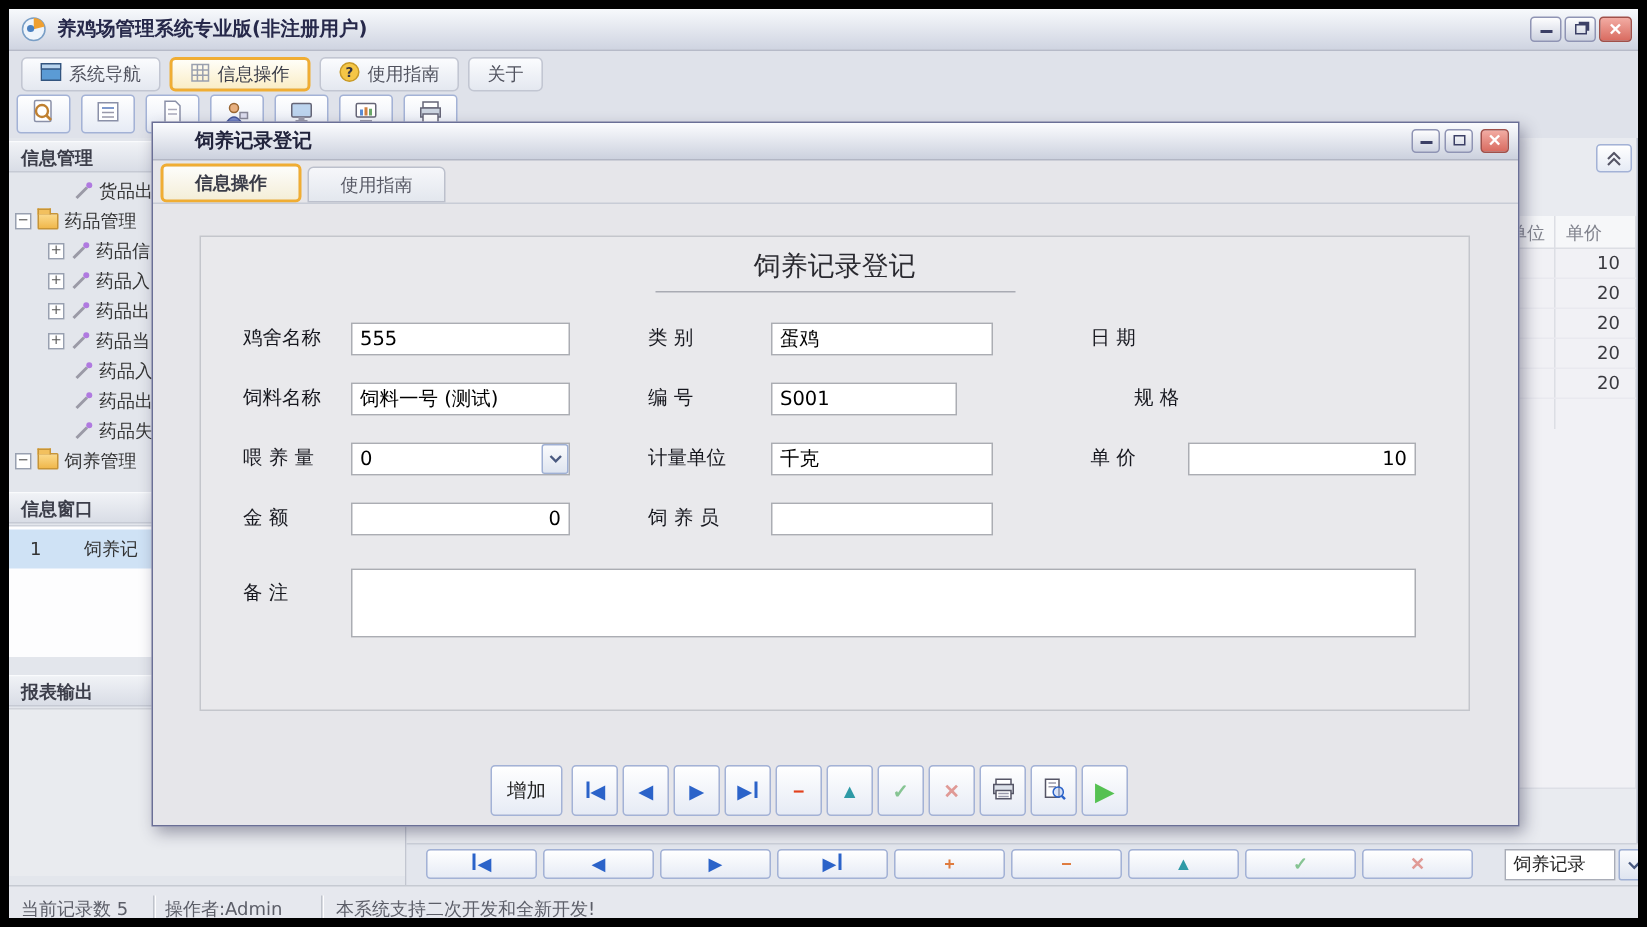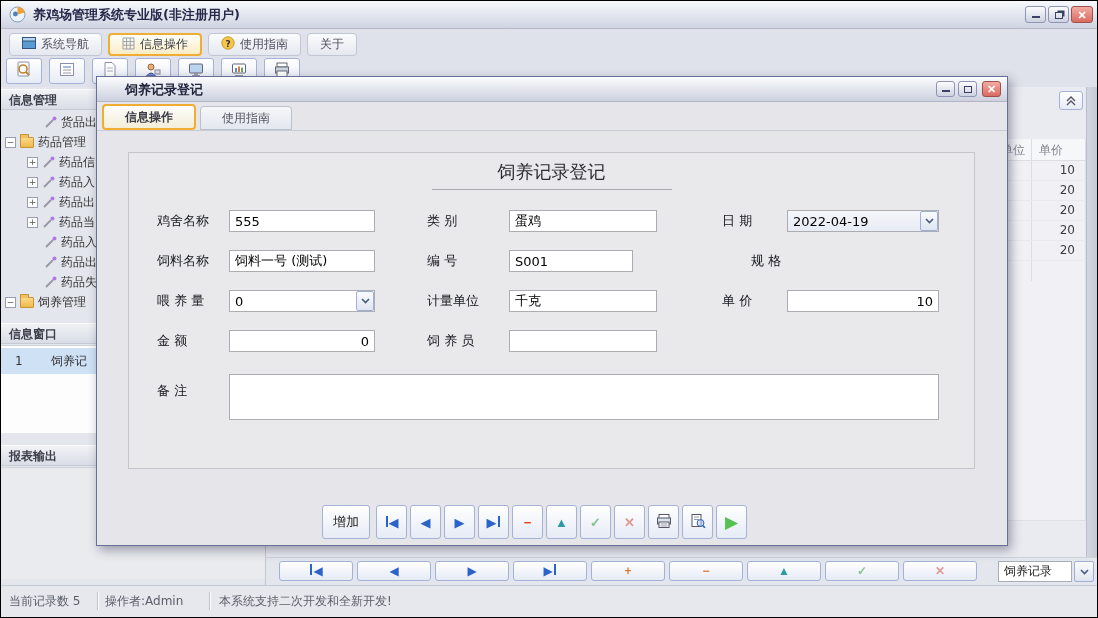--- a/index.html
+++ b/index.html
@@ -1,18 +1,18 @@
 <!DOCTYPE html>
 <html><head>
 <meta charset="utf-8">
 <style>
   * { box-sizing: border-box; }
   body { margin:0; font-family:"DejaVu Sans", sans-serif; }
   #win { position:relative; width:1098px; height:618px; background:#dfe2ea;
-         border:1px solid #000000; overflow:hidden; }
+         border:6px solid #000000; overflow:hidden; }
 
   
   .titlebar { position:absolute; left:0; top:0; width:100%; height:28px;
     background:linear-gradient(#f7f9fc,#cfd4e1); border-bottom:1px solid #b6bac8; }
   .app-icon { position:absolute; left:8px; top:5px; width:17px; height:17px; }
   .app-title { position:absolute; left:32px; top:0; line-height:28px;
     font-size:13px; font-weight:bold; color:#26284a; }
   .winbtn { position:absolute; top:5px; width:21px; height:17px; padding:0;
     border:1px solid #8f94b4; border-radius:3px;
     background:linear-gradient(#fdfdfe,#cdd2e0); color:#3c4066;
@@ -427,28 +427,20 @@
 
     <div class="groupbox"></div>
     <div class="formtitle">饲养记录登记</div>
     <div class="formline"></div>
 
     <span class="flabel" style="left:60px;top:133px">鸡舍名称</span>
     <input class="inp" style="left: 132px; top: 133px; width: 146px;" readonly="" value="555">
     <span class="flabel" style="left:330px;top:133px">类 别</span>
     <input class="inp" style="left: 412px; top: 133px; width: 148px;" readonly="" value="蛋鸡">
     <span class="flabel" style="left:625px;top:133px">日 期</span>
-    <div class="combo tint" style="left:690px;top:133px;width:152px">
-      <input readonly="" value="2022-04-19" style="">
-      <button class="cbtn">
-        <svg width="9" height="6">
-            <polyline points="1,1 4.5,4.5 8,1" fill="none" stroke="#4a5a80" stroke-width="1.6"></polyline>
-          </svg>
-      </button>
-    </div>
 
     <span class="flabel" style="left:60px;top:173px">饲料名称</span>
     <input class="inp" style="left: 132px; top: 173px; width: 146px;" readonly="" value="饲料一号 (测试)">
     <span class="flabel" style="left:330px;top:173px">编 号</span>
     <input class="inp" style="left: 412px; top: 173px; width: 124px;" readonly="" value="S001">
     <span class="flabel" style="left:654px;top:173px">规 格</span>
 
     <span class="flabel" style="left:60px;top:213px">喂 养 量</span>
     <div class="combo" style="left:132px;top:213px;width:146px">
       <input readonly="" value="0" style="">

